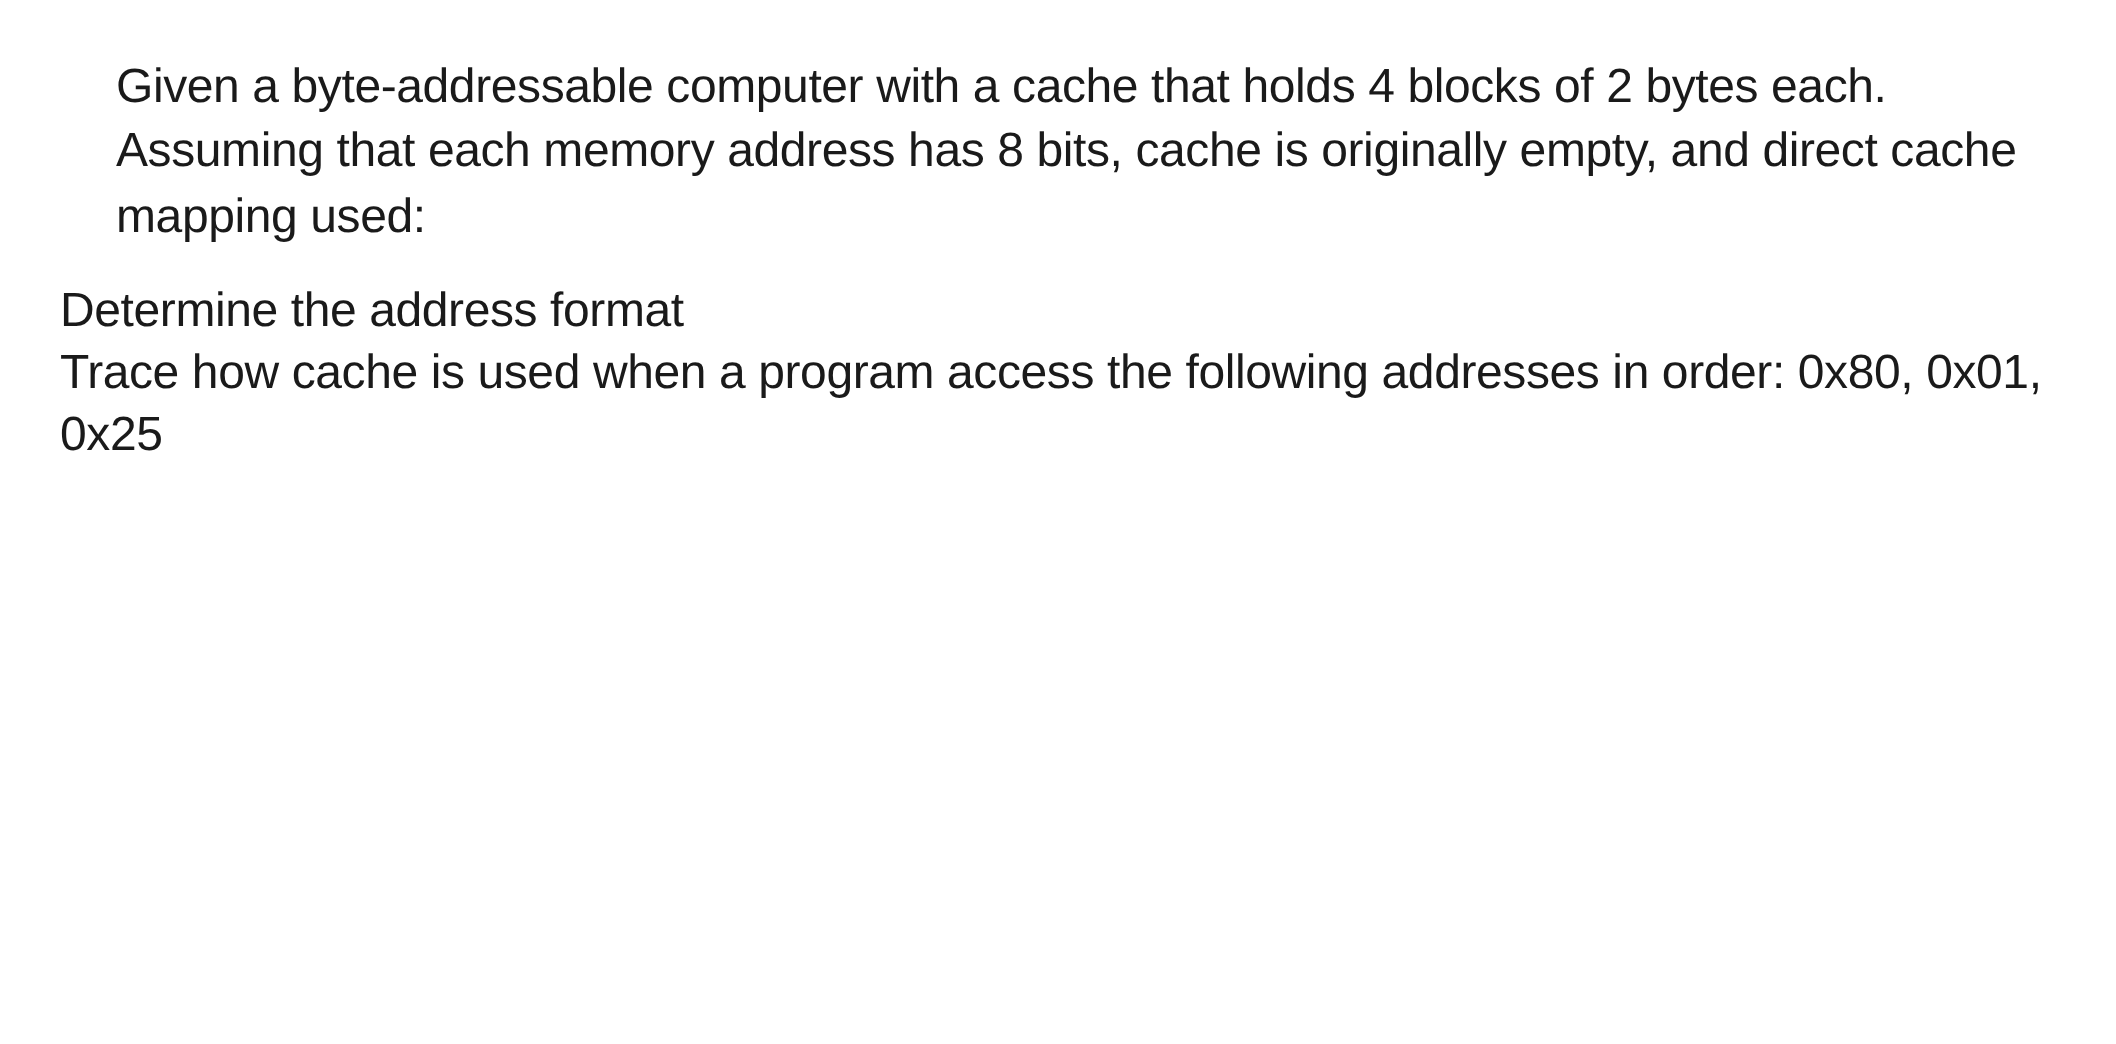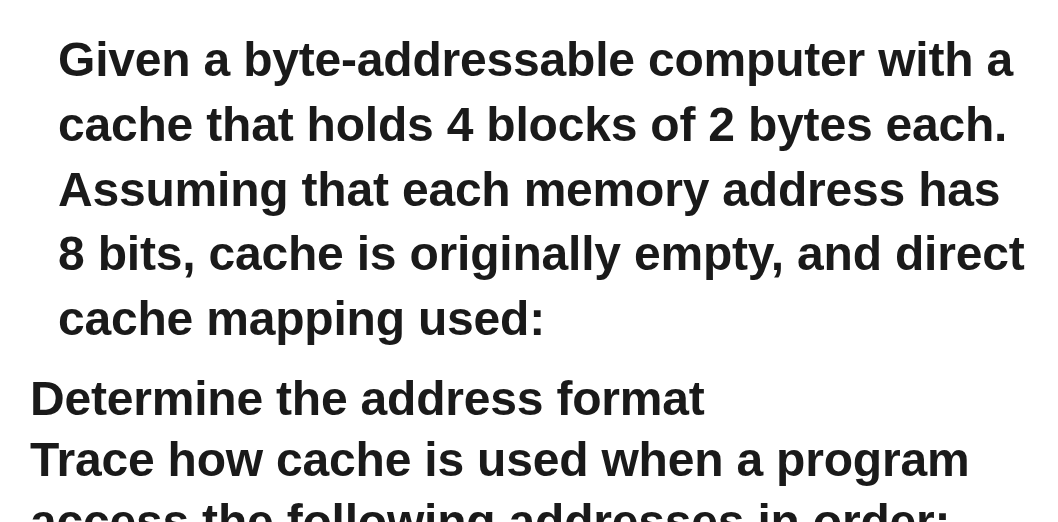--- a/index.html
+++ b/index.html
@@ -9,23 +9,23 @@
     }
     body {
       width: 1058px;
       height: 522px;
       background: #ffffff;
       font-family: -apple-system, BlinkMacSystemFont, "Segoe UI", Helvetica, Arial, sans-serif;
       color: #1a1a1a;
       padding: 28px 30px 30px 30px;
     }
     .question-text {
-      font-size: 48px;
+      font-size: 24px;
       line-height: 1.35;
-      font-weight: 700;
+      font-weight: 400;
       letter-spacing: -0.2px;
     }
     .para1 {
       padding-left: 28px;
       margin-bottom: 16px;
     }
     .para2 {
       line-height: 1.28;
     }
   </style>

